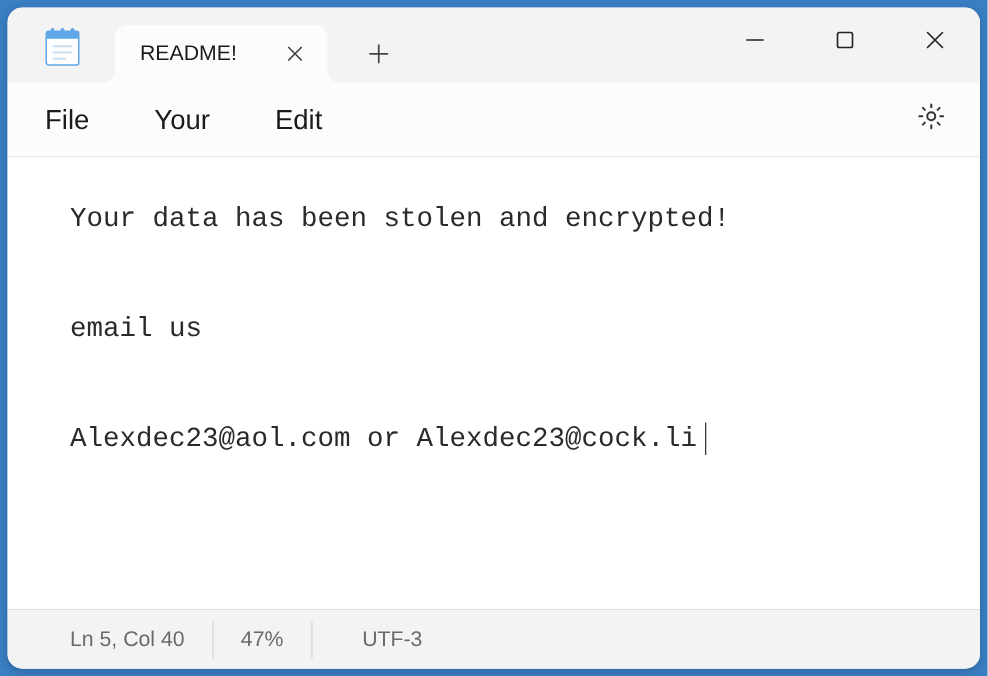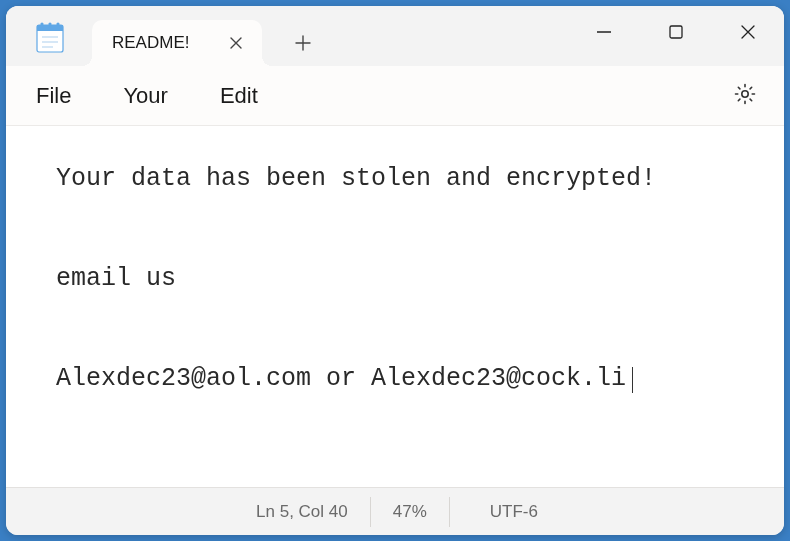--- a/index.html
+++ b/index.html
@@ -133,21 +133,21 @@
       align-items: center;
       justify-content: center;
       color: #333;
       border-radius: 6px;
     }
     .content {
       flex: 1;
       background: #ffffff;
       padding: 28px 36px 0 50px;
       font-family: Consolas, "Courier New", monospace;
-      font-size: 25px;
+      font-size: 22px;
       color: #2a2a2a;
       line-height: 2.0;
       white-space: pre-wrap;
       overflow: hidden;
       position: relative;
     }
     .caret {
       display: inline-block;
       width: 1px;
       height: 26px;
@@ -157,21 +157,20 @@
     }
     .statusbar {
       height: 48px;
       background: #f3f3f3;
       border-top: 1px solid #e3e1df;
       display: flex;
       align-items: center;
       font-size: 17px;
       color: #6a6a6a;
       padding: 0 24px;
-      justify-content: center;
     }
     .status-cell {
       padding: 0 22px;
       height: 30px;
       display: flex;
       align-items: center;
       border-right: 1px solid #d8d6d3;
     }
     .status-cell:first-child { padding-left: 26px; }
     .status-cell:last-child { border-right: none; }
@@ -248,16 +247,16 @@
   <div class="content"><span>Your data has been stolen and encrypted!</span>
 
 <span>email us</span>
 
 <span>Alexdec23@aol.com or Alexdec23@cock.li</span><span class="caret"></span></div>
 
   <div class="statusbar">
     <div class="status-cell">Ln 5, Col 40</div>
     <div class="status-cell">47%</div>
     <div class="status-spacer-sm"></div>
-    <div class="status-cell">UTF-6</div>
+    <div class="status-cell">UTF-3</div>
   </div>
 
 </div>
 
 </body></html>

